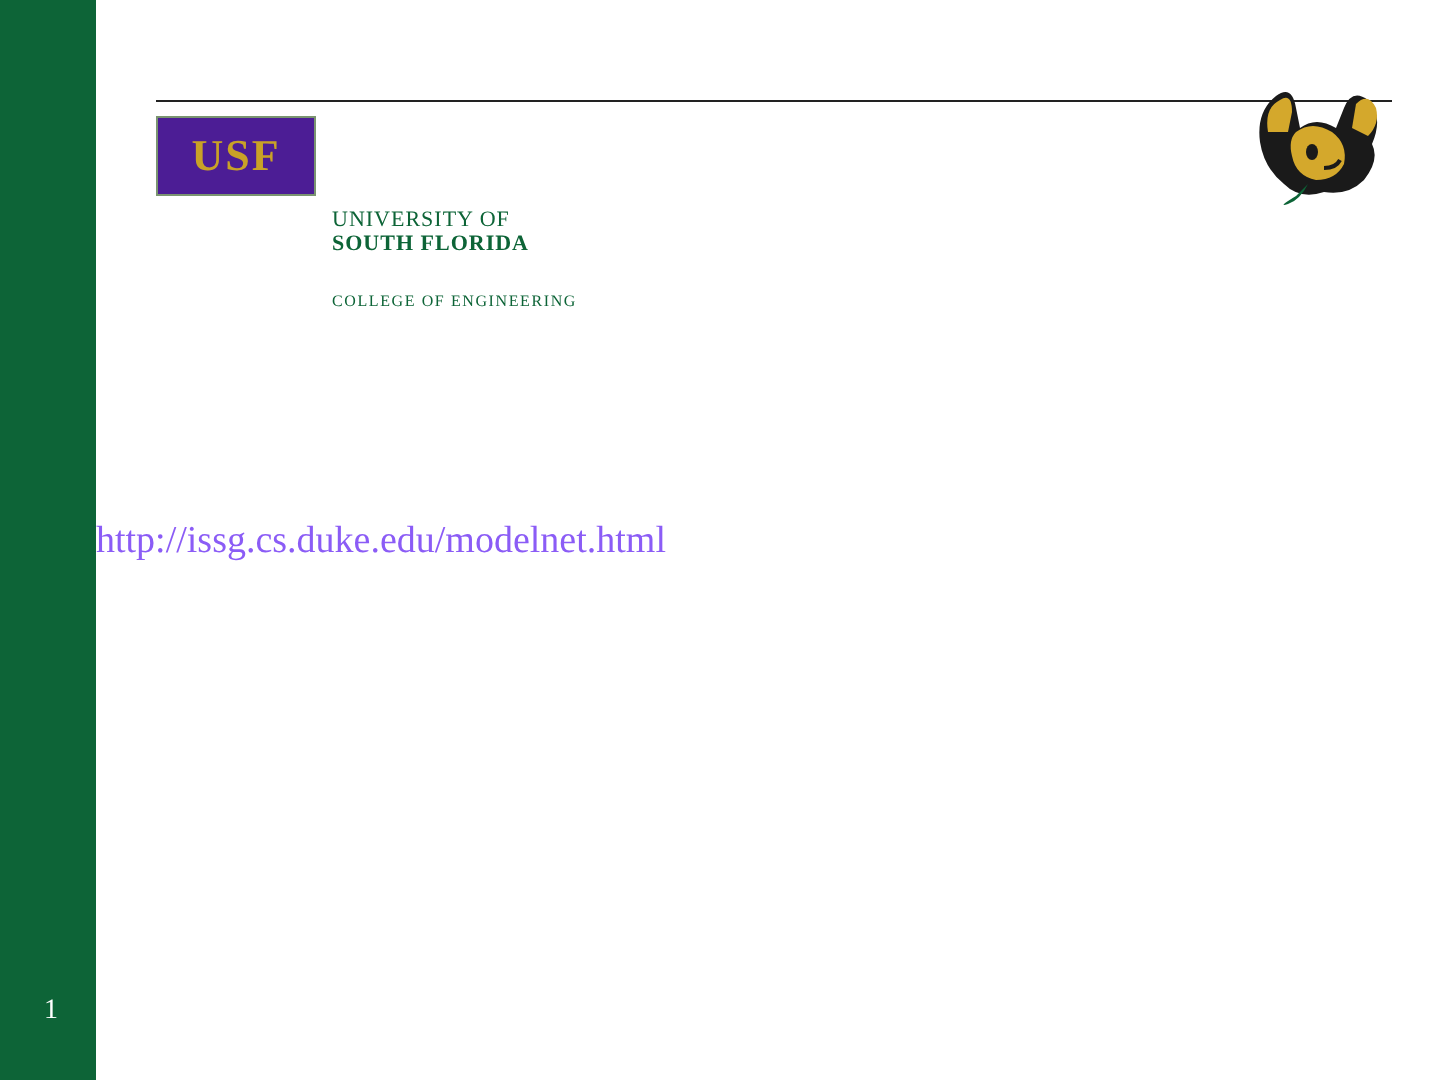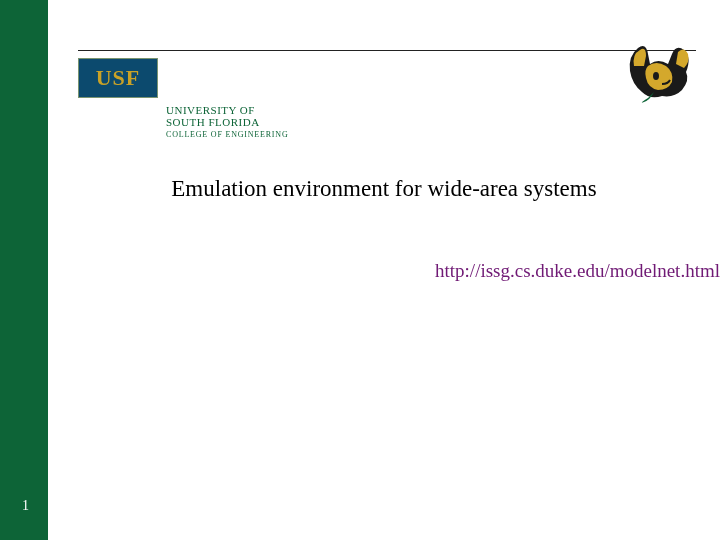--- a/index.html
+++ b/index.html
@@ -50,21 +50,21 @@
       position: absolute;
       top: 58px;
       left: 30px;
       display: flex;
       align-items: flex-start;
       gap: 8px;
     }
     .usf-badge {
       width: 80px;
       height: 40px;
-      background: #0c4a6e;
+      background: #4c1d95;
       display: flex;
       align-items: center;
       justify-content: center;
       color: #c9a227;
       font-weight: bold;
       font-size: 22px;
       font-family: 'Times New Roman', serif;
       letter-spacing: 1px;
       border: 1px solid #7a9470;
     }
@@ -79,27 +79,28 @@
       font-size: 11px;
       font-family: 'Times New Roman', serif;
       letter-spacing: 0.5px;
       margin-top: 44px;
     }
     .usf-line2 {
       color: #0d6437;
       font-size: 11px;
       font-family: 'Times New Roman', serif;
       letter-spacing: 0.5px;
+      font-weight: bold;
     }
     .usf-line3 {
       color: #0d6437;
       font-size: 8px;
       font-family: 'Times New Roman', serif;
       letter-spacing: 0.8px;
-      margin-top: 2px;
+      margin-top: 18px;
     }
     .mascot {
       position: absolute;
       top: 36px;
       right: 24px;
       width: 76px;
       height: 74px;
     }
     .title-block {
       position: absolute;
@@ -118,23 +119,23 @@
       font-size: 23px;
       color: #000;
       font-family: 'Times New Roman', serif;
       margin-top: 2px;
     }
     .url-line {
       position: absolute;
       top: 260px;
       left: 0;
       width: 100%;
-      text-align: right;
+      text-align: left;
       font-size: 19px;
-      color: #701a75;
+      color: #8b5cf6;
       font-family: 'Times New Roman', serif;
     }
   </style>
 </head>
 <body>
 
 <div class="left-bar">
   <div class="page-number">1</div>
 </div>
 
@@ -156,17 +157,16 @@
       <path d="M 28 30 Q 36 24 46 30 Q 54 36 52 46 Q 48 54 38 54 Q 28 52 26 42 Q 24 34 28 30 Z" fill="#d4a82c"></path>
       <path d="M 14 30 Q 12 18 20 14 Q 26 10 26 20 L 24 30 Z" fill="#d4a82c"></path>
       <path d="M 58 16 Q 64 10 68 18 Q 70 26 64 32 L 56 28 Z" fill="#d4a82c"></path>
       <ellipse cx="36" cy="40" rx="3" ry="4" fill="#1a1a1a"></ellipse>
       <path d="M 42 48 Q 48 48 50 44" stroke="#1a1a1a" stroke-width="2" fill="none"></path>
       <path d="M 34 56 Q 30 64 24 66 Q 18 68 28 62 Z" fill="#0d6437"></path>
     </svg>
   </div>
 
   <div class="title-block">
-    <div class="title-sub">Emulation environment for wide-area systems</div>
   </div>
 
   <div class="url-line">http://issg.cs.duke.edu/modelnet.html</div>
 </div>
 
 </body></html>

